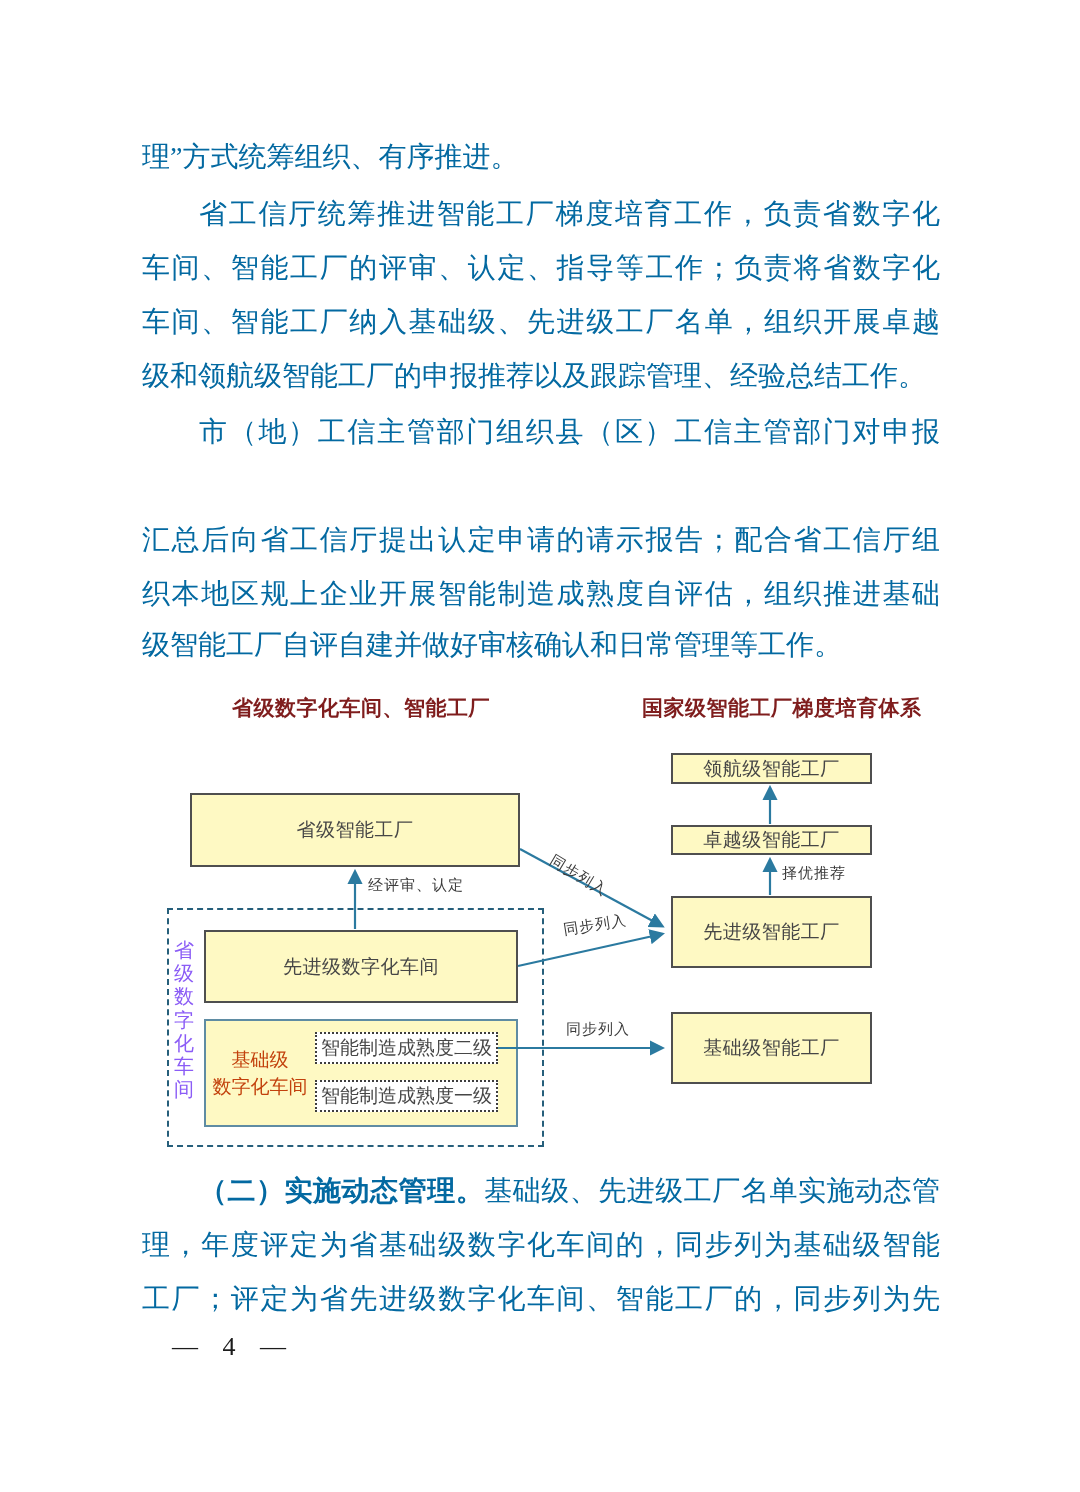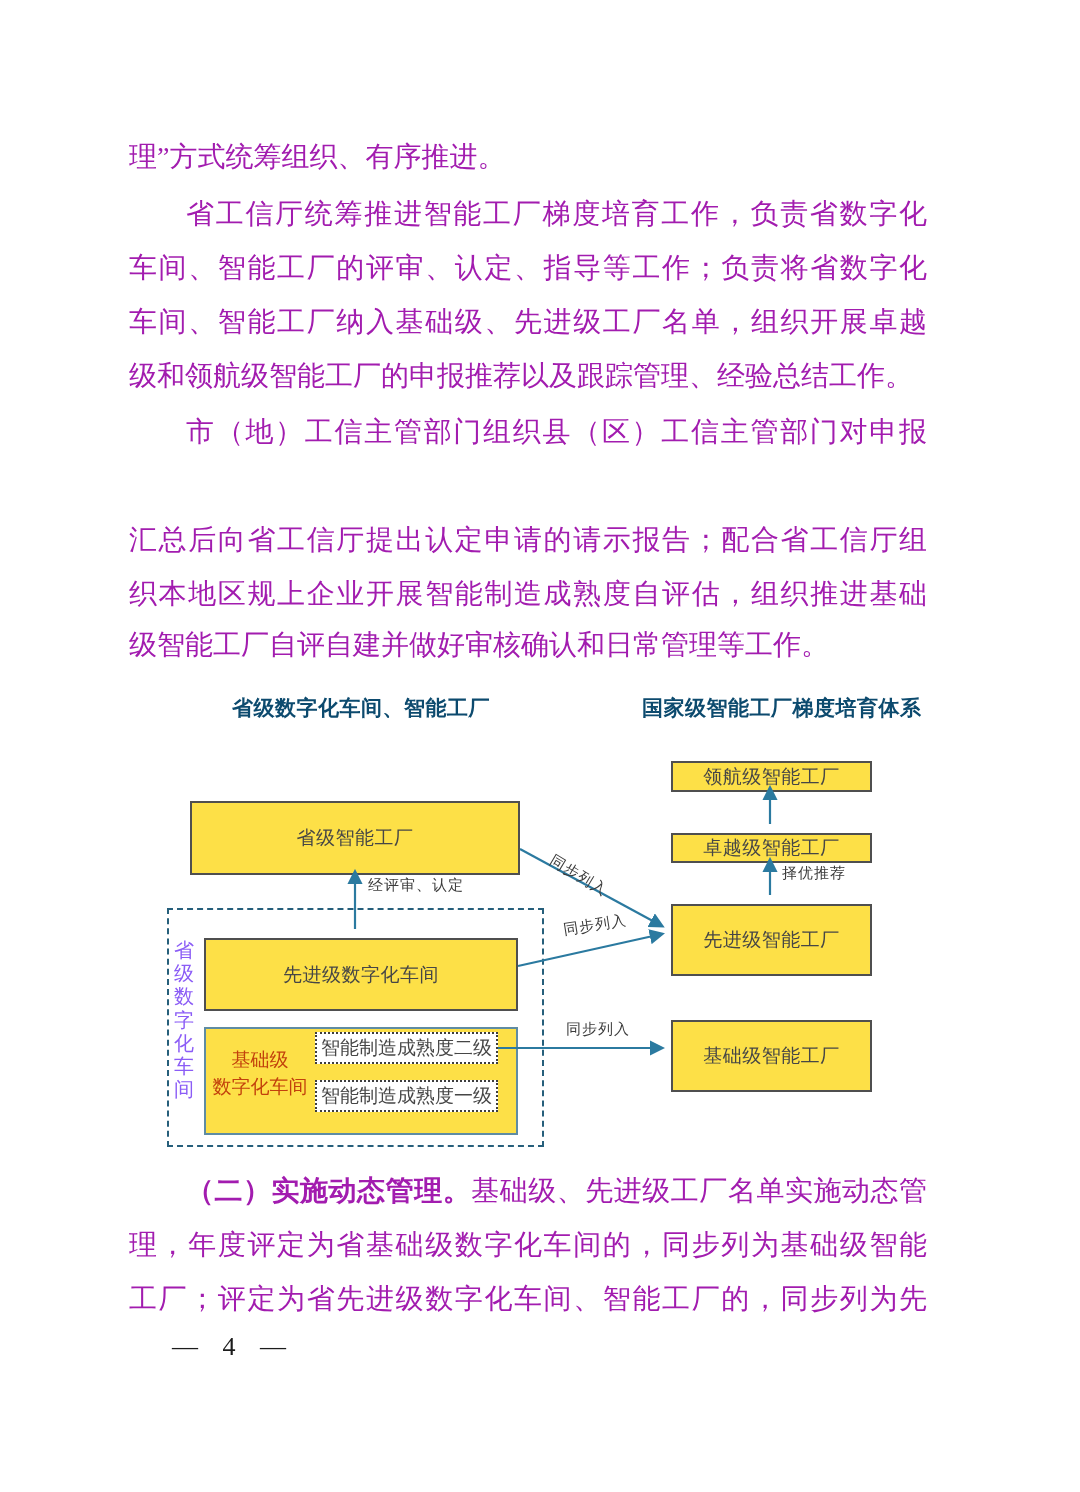--- a/index.html
+++ b/index.html
@@ -7,49 +7,48 @@
     position:relative;
     width:1080px;height:1492px;
     background:#ffffff;
     margin:0 auto;
     font-family:"Liberation Serif", serif;
     overflow:hidden;
   }
   
   .ln{
     position:absolute;
-    left:129px;width:798px;height:42px;
+    left:142px;width:798px;height:42px;
     font-size:28px;line-height:42px;
-    color:#a21caf;
+    color:#0369a1;
     white-space:nowrap;
   }
   .just{
     white-space:normal;
     text-align:justify;
     text-align-last:justify;
     text-justify:inter-character;
   }
   .ind{padding-left:57px;width:741px;}
   .b{font-weight:700;}
   
   .dg{font-family:"Liberation Sans", sans-serif;}
   .dg-header{
     position:absolute;
-    font-size:21px;font-weight:700;color:#0c4a6e;
+    font-size:21px;font-weight:700;color:#7f1d1d;
     white-space:nowrap;letter-spacing:0.5px;
   }
   .box{
     position:absolute;
     border:2px solid #4f4f4f;
     display:flex;align-items:center;justify-content:center;
     font-size:19px;color:#464646;
     box-sizing:border-box;
     letter-spacing:0.5px;
-    background:#fde047;
-    margin-top:8px;
+    background:#fef9c3;
   }
   .box-dashed{
     position:absolute;
     border:2px dashed #265f7b;
     box-sizing:border-box;
   }
   .box-dotted{
     position:absolute;
     border:2px dotted #3d3d3d;
     display:flex;align-items:center;justify-content:center;

